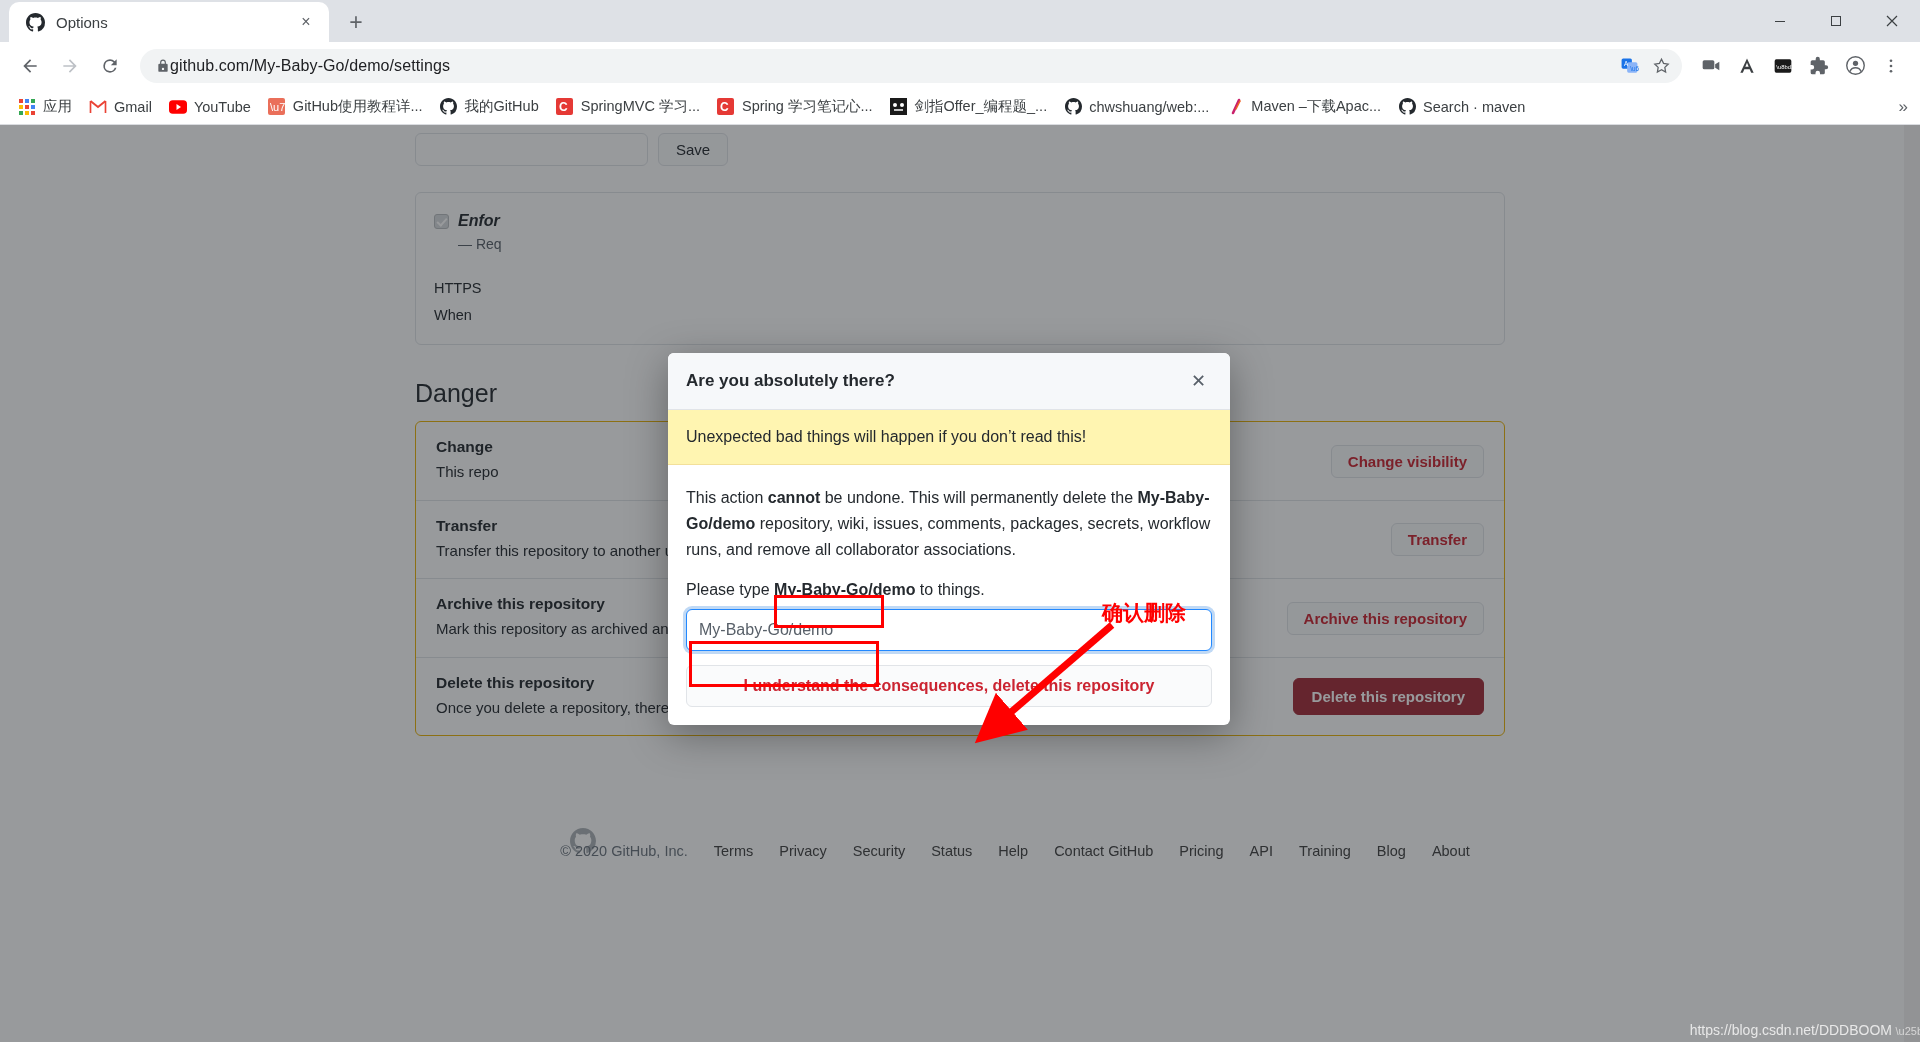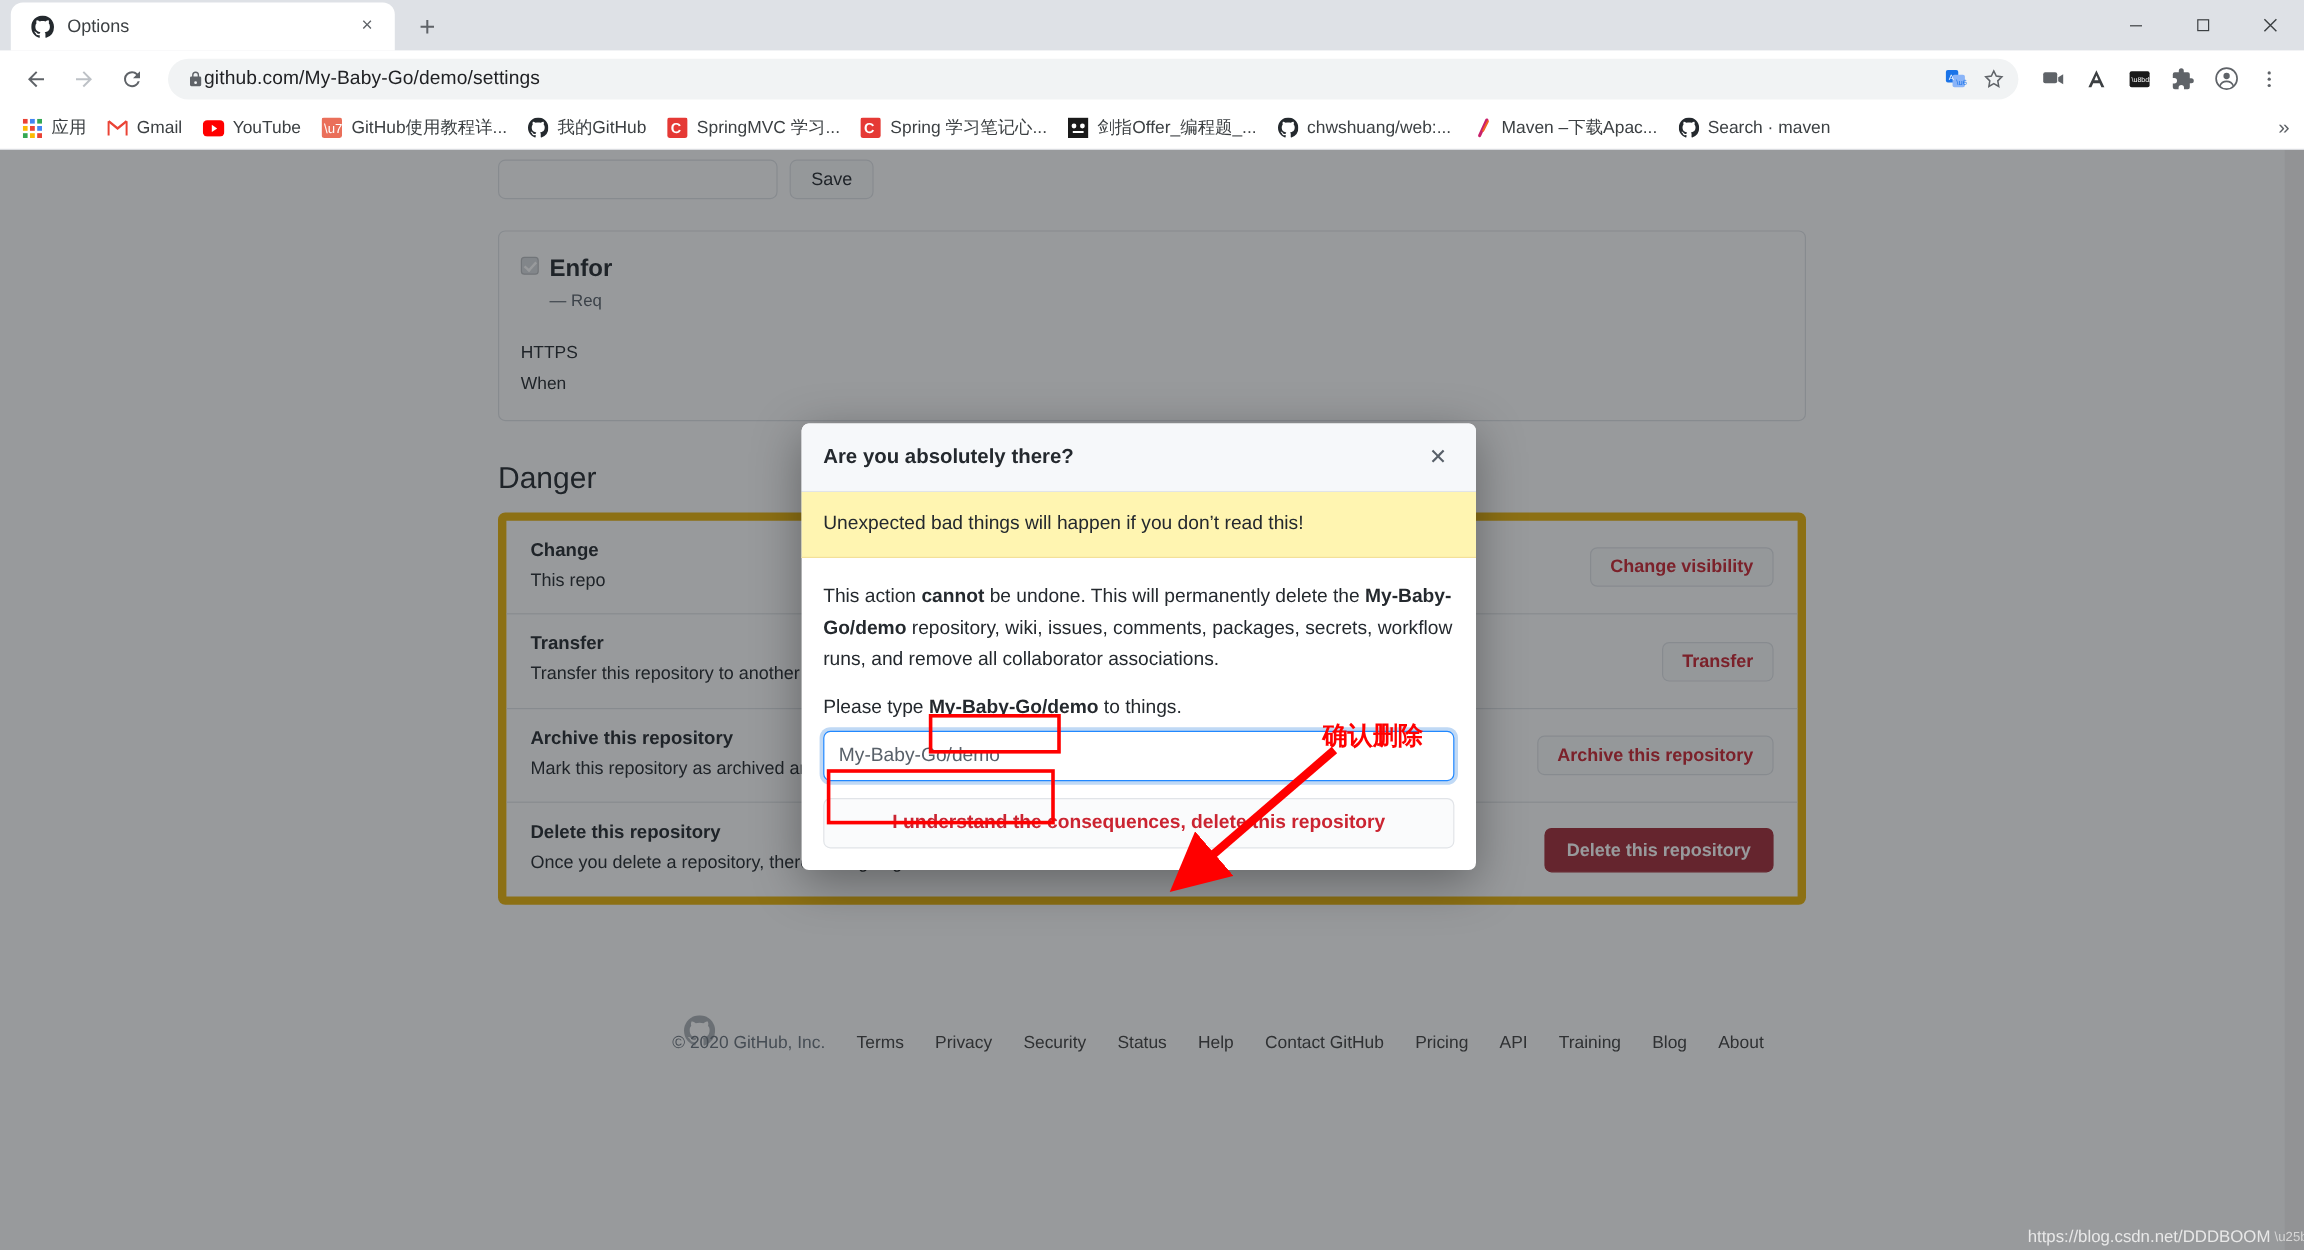--- a/index.html
+++ b/index.html
@@ -117,30 +117,30 @@
   .check-row { display:flex; align-items:flex-start; gap: 9px; }
   .checkbox {
     width: 15px; height: 15px; border: 1px solid #b9bcbf; border-radius: 3px;
     background: #d8dade; margin-top: 4px; position: relative; flex:0 0 15px;
   }
   .checkbox::after {
     content: ""; position: absolute; left: 4px; top: 1px;
     width: 4px; height: 8px; border: solid #fff; border-width: 0 2px 2px 0;
     transform: rotate(42deg);
   }
-  .check-label { font-size: 20px; font-weight: 600; color: #24292e; line-height: 1.4; }
+  .check-label { font-size: 16px; font-weight: 600; color: #24292e; line-height: 1.4; font-style: italic; }
   .check-sub { font-size: 14px; color: #586069; margin-top: 2px; line-height:1.5; }
   .panel-p { font-size: 14.5px; color: #24292e; margin-top: 22px; line-height: 1.55; }
 
   .danger-title {
     font-size: 25px; font-weight: 400; color: #24292e;
     margin: 34px 20px 13px 20px;
   }
   .danger-box {
-    margin: 0 20px; border: 7px solid #eab308; border-radius: 6px; overflow: hidden;
+    margin: 0 20px; border: 1px solid #eab308; border-radius: 6px; overflow: hidden;
   }
   .danger-row {
     display:flex; align-items: center; justify-content: space-between;
     padding: 16px 20px; border-top: 1px solid #e1e4e8; gap: 20px;
   }
   .danger-row:first-child { border-top: none; }
   .dr-text { flex: 1; }
   .dr-title { font-size: 15.5px; font-weight: 600; color: #24292e; }
   .dr-desc { font-size: 15px; color: #24292e; margin-top: 5px; line-height: 1.5; }
   .btn-danger-outline {

